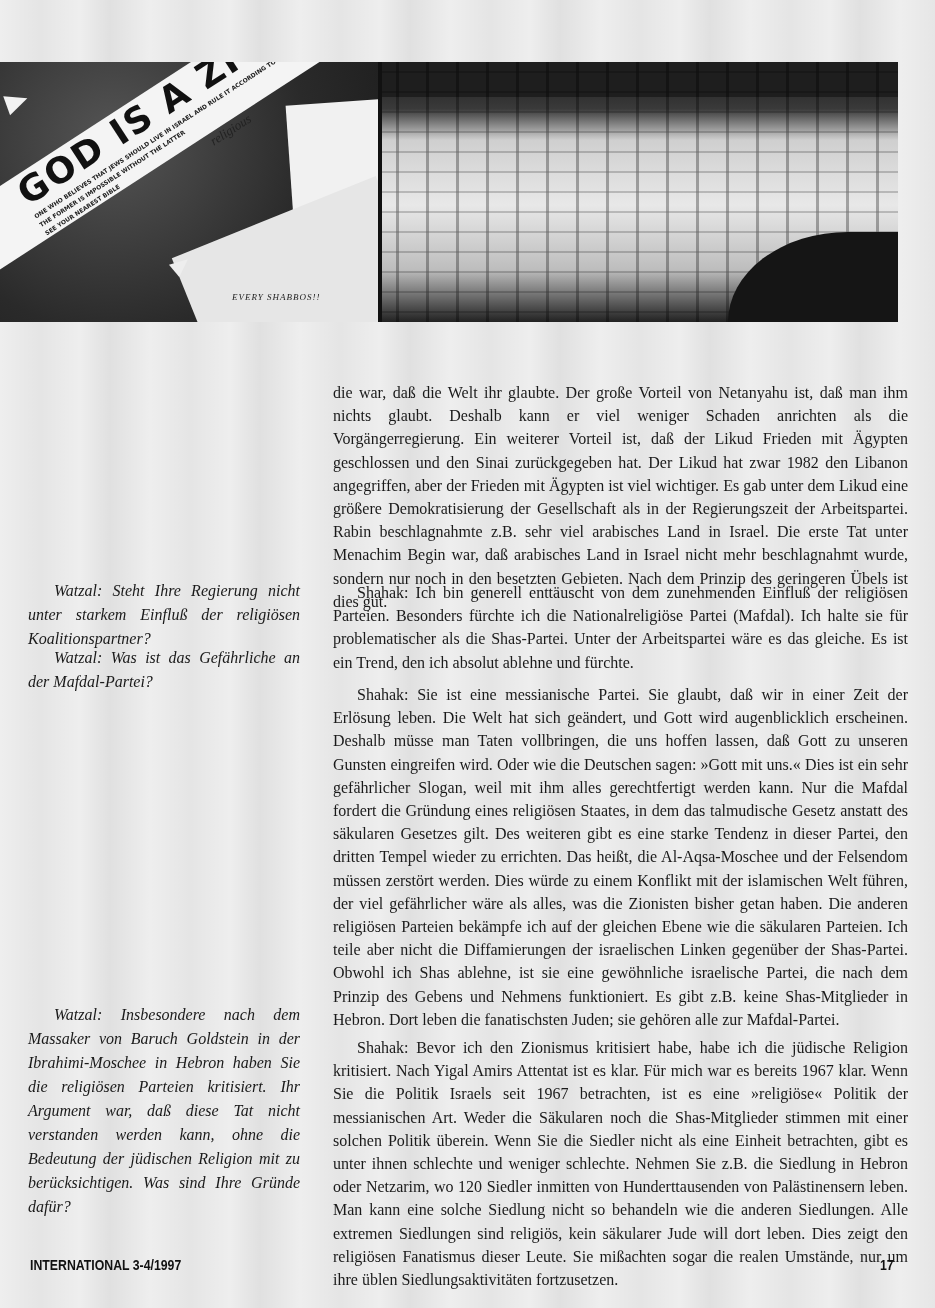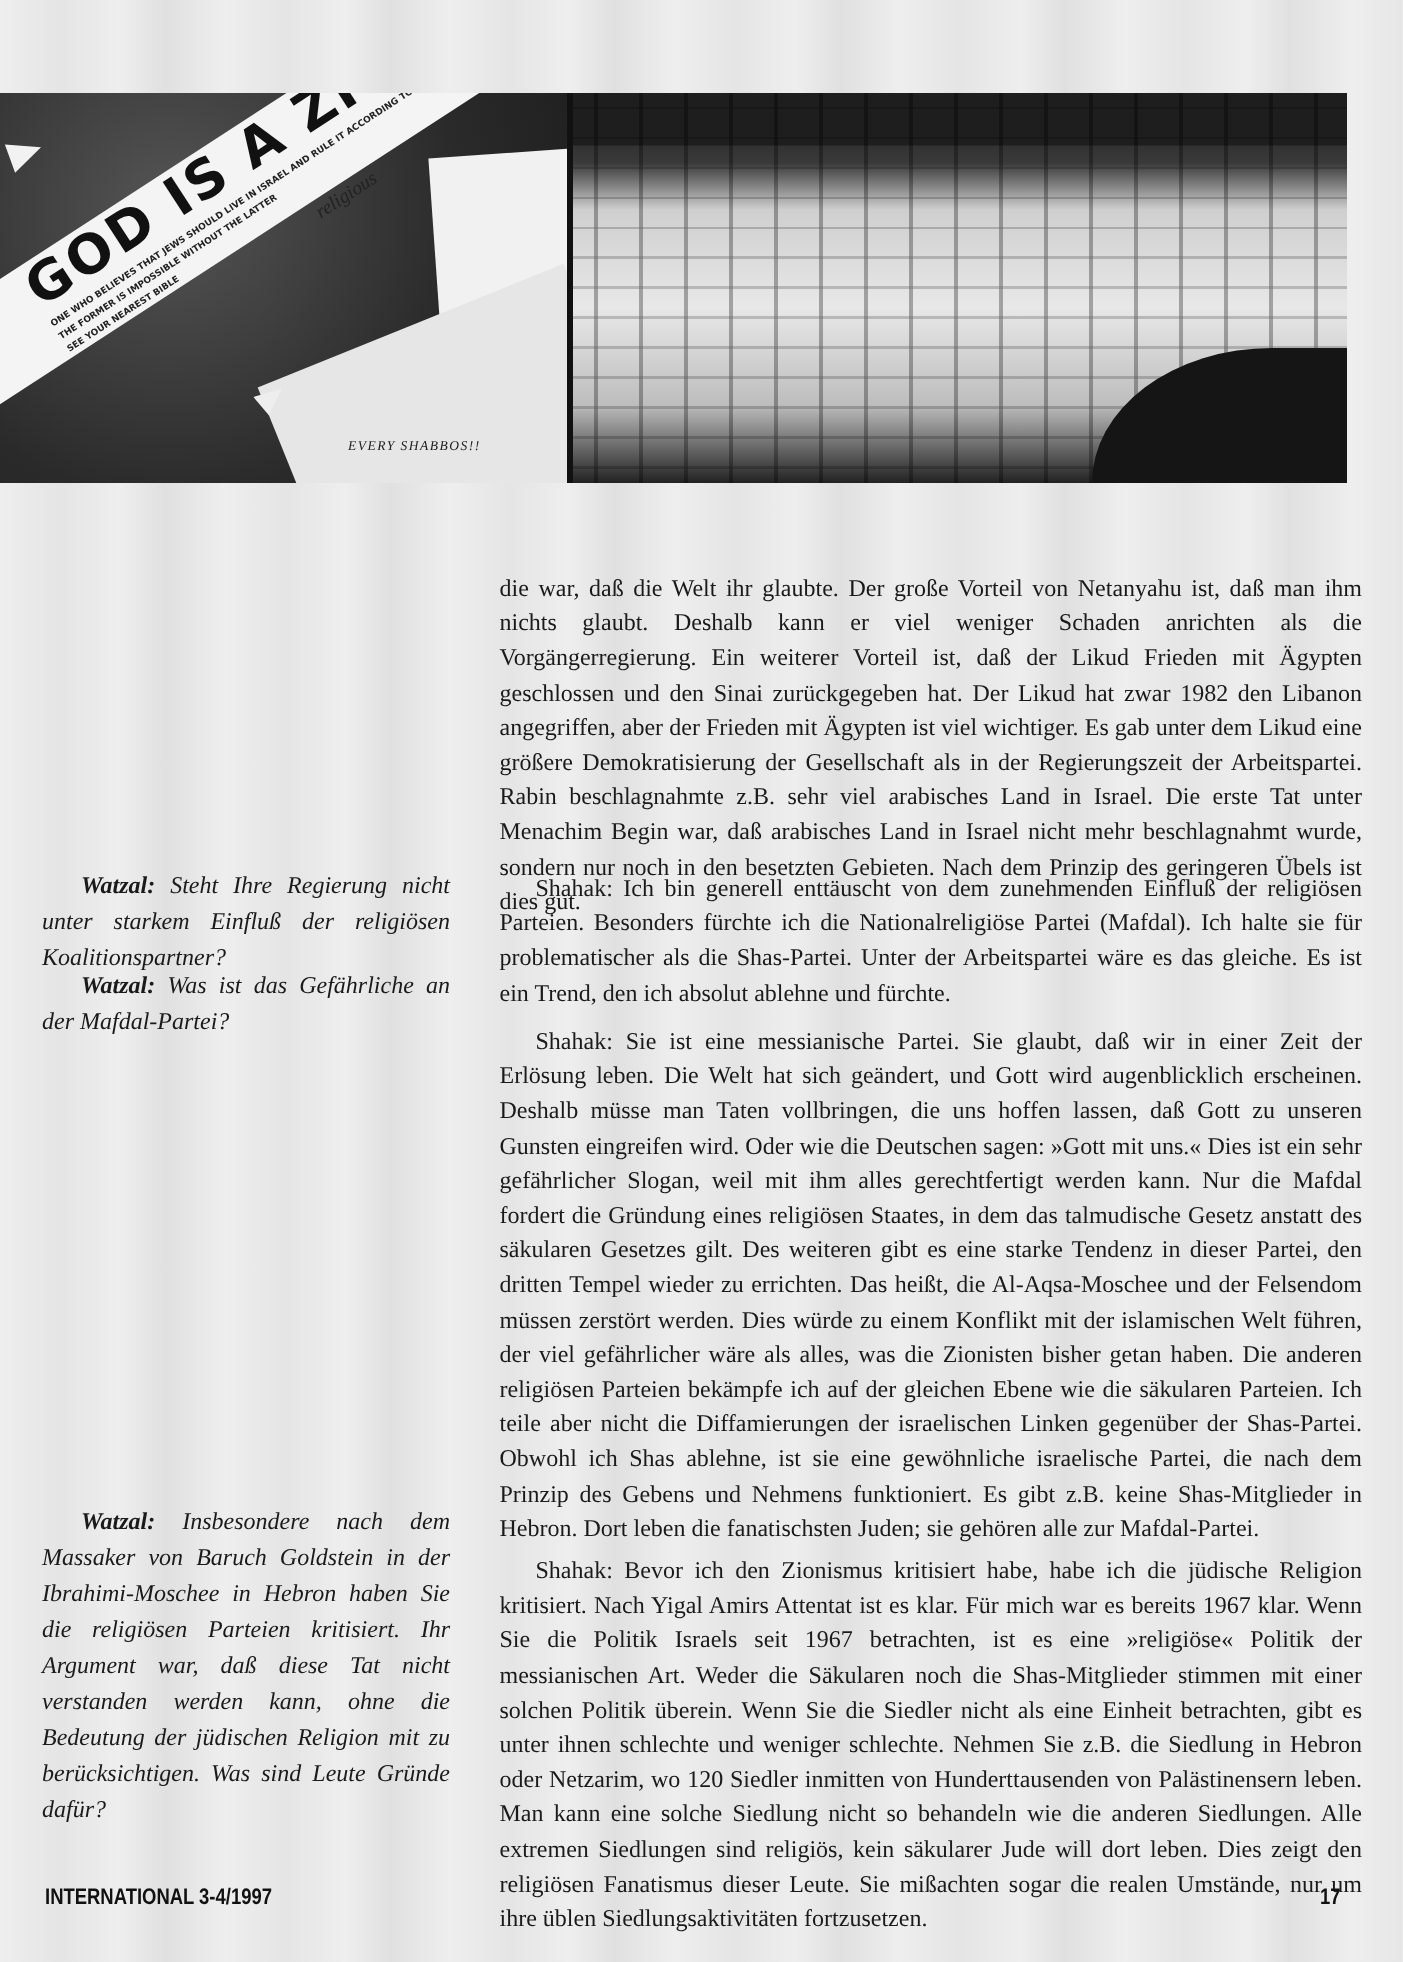--- a/index.html
+++ b/index.html
@@ -29,21 +29,21 @@
   .arrow-2 { left: 172px; top: 195px; border-width: 8px 0 8px 18px; border-color: transparent transparent transparent #eee; transform: rotate(-40deg); }
   .buildings { position: absolute; left: 0; top: 0; width: 100%; height: 100%;
     background-image:
       repeating-linear-gradient(90deg, transparent 0 14px, rgba(0,0,0,0.55) 14px 17px, transparent 17px 30px),
       repeating-linear-gradient(0deg, transparent 0 9px, rgba(0,0,0,0.35) 9px 11px, transparent 11px 20px);
     opacity: 0.55; }
   .trees { position: absolute; right: 0; bottom: 0; width: 170px; height: 90px; background: #151515; border-top-left-radius: 120px 90px; }
   .hill { position: absolute; left: 0; top: 0; width: 100%; height: 35px; background: #1e1e1e; }
 
   .q-col { position: absolute; left: 28px; width: 272px; font-style: italic; font-size: 16px; line-height: 24px; text-align: justify; }
-  .q-col .speaker { font-weight: bold; }
+  .q-col .speaker { font-weight: normal; }
   .q-col p { margin: 0; text-indent: 26px; }
 
   .a-col { position: absolute; left: 333px; width: 575px; font-size: 16px; line-height: 23.2px; text-align: justify; }
   .a-col p { margin: 0; text-indent: 24px; }
   .a-col p.cont { text-indent: 0; }
   .a-col .speaker { font-weight: normal; }
 
   .footer-left { position: absolute; left: 30px; top: 1256px; font-family: "Liberation Sans", "DejaVu Sans", sans-serif; font-weight: bold; font-size: 15px; letter-spacing: 0px; transform: scaleX(0.82); transform-origin: left top; color: #111; }
   .footer-right { position: absolute; left: 880px; top: 1256px; font-family: "Liberation Sans", "DejaVu Sans", sans-serif; font-weight: bold; font-size: 15px; transform: scaleX(0.82); transform-origin: left top; color: #111; }
 </style>
@@ -72,21 +72,21 @@
   </div>
 </div>
 
 <div class="q-col" style="top: 579px;">
   <p><span class="speaker">Watzal:</span> <span>Steht Ihre Regierung nicht unter starkem Einfluß der religiösen Koalitionspartner?</span></p>
 </div>
 <div class="q-col" style="top: 646px;">
   <p><span class="speaker">Watzal:</span> <span>Was ist das Gefährliche an der Mafdal-Partei?</span></p>
 </div>
 <div class="q-col" style="top: 1003px;">
-  <p><span class="speaker">Watzal:</span> <span>Insbesondere nach dem Massaker von Baruch Goldstein in der Ibrahimi-Moschee in Hebron haben Sie die religiösen Parteien kritisiert. Ihr Argument war, daß diese Tat nicht verstanden werden kann, ohne die Bedeutung der jüdischen Religion mit zu berücksichtigen. Was sind Leute Gründe dafür?</span></p>
+  <p><span class="speaker">Watzal:</span> <span>Insbesondere nach dem Massaker von Baruch Goldstein in der Ibrahimi-Moschee in Hebron haben Sie die religiösen Parteien kritisiert. Ihr Argument war, daß diese Tat nicht verstanden werden kann, ohne die Bedeutung der jüdischen Religion mit zu berücksichtigen. Was sind Ihre Gründe dafür?</span></p>
 </div>
 
 <div class="a-col" style="top: 381px;">
   <p class="cont"><span>die war, daß die Welt ihr glaubte. Der große Vorteil von Netanyahu ist, daß man ihm nichts glaubt. Deshalb kann er viel weniger Schaden anrichten als die Vorgängerregierung. Ein weiterer Vorteil ist, daß der Likud Frieden mit Ägypten geschlossen und den Sinai zurückgegeben hat. Der Likud hat zwar 1982 den Libanon angegriffen, aber der Frieden mit Ägypten ist viel wichtiger. Es gab unter dem Likud eine größere Demokratisierung der Gesellschaft als in der Regierungszeit der Arbeitspartei. Rabin beschlagnahmte z.B. sehr viel arabisches Land in Israel. Die erste Tat unter Menachim Begin war, daß arabisches Land in Israel nicht mehr beschlagnahmt wurde, sondern nur noch in den besetzten Gebieten. Nach dem Prinzip des geringeren Übels ist dies gut.</span></p>
 </div>
 <div class="a-col" style="top: 581px;">
   <p><span class="speaker">Shahak:</span> <span>Ich bin generell enttäuscht von dem zunehmenden Einfluß der religiösen Parteien. Besonders fürchte ich die Nationalreligiöse Partei (Mafdal). Ich halte sie für problematischer als die Shas-Partei. Unter der Arbeitspartei wäre es das gleiche. Es ist ein Trend, den ich absolut ablehne und fürchte.</span></p>
 </div>
 <div class="a-col" style="top: 683px;">
   <p><span class="speaker">Shahak:</span> <span>Sie ist eine messianische Partei. Sie glaubt, daß wir in einer Zeit der Erlösung leben. Die Welt hat sich geändert, und Gott wird augenblicklich erscheinen. Deshalb müsse man Taten vollbringen, die uns hoffen lassen, daß Gott zu unseren Gunsten eingreifen wird. Oder wie die Deutschen sagen: »Gott mit uns.« Dies ist ein sehr gefährlicher Slogan, weil mit ihm alles gerechtfertigt werden kann. Nur die Mafdal fordert die Gründung eines religiösen Staates, in dem das talmudische Gesetz anstatt des säkularen Gesetzes gilt. Des weiteren gibt es eine starke Tendenz in dieser Partei, den dritten Tempel wieder zu errichten. Das heißt, die Al-Aqsa-Moschee und der Felsendom müssen zerstört werden. Dies würde zu einem Konflikt mit der islamischen Welt führen, der viel gefährlicher wäre als alles, was die Zionisten bisher getan haben. Die anderen religiösen Parteien bekämpfe ich auf der gleichen Ebene wie die säkularen Parteien. Ich teile aber nicht die Diffamierungen der israelischen Linken gegenüber der Shas-Partei. Obwohl ich Shas ablehne, ist sie eine gewöhnliche israelische Partei, die nach dem Prinzip des Gebens und Nehmens funktioniert. Es gibt z.B. keine Shas-Mitglieder in Hebron. Dort leben die fanatischsten Juden; sie gehören alle zur Mafdal-Partei.</span></p>

